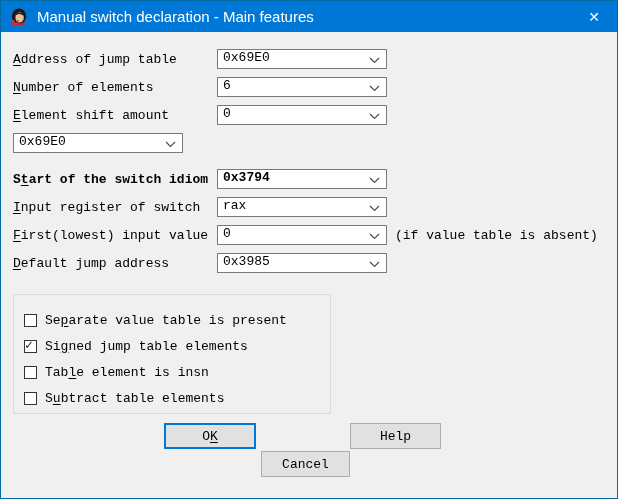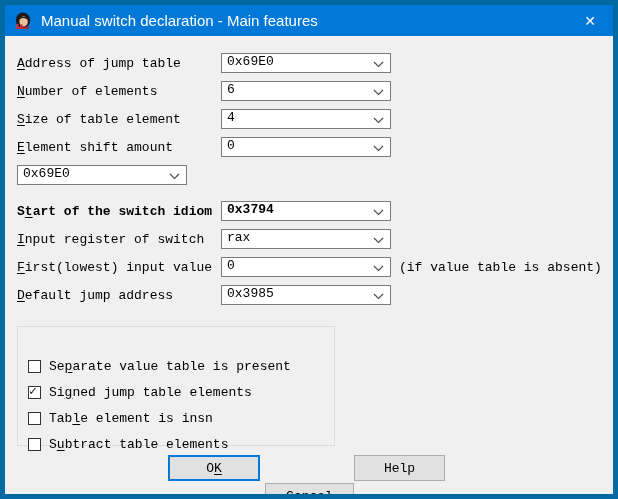--- a/index.html
+++ b/index.html
@@ -1,21 +1,21 @@
 <!DOCTYPE html>
 <html><head>
 <meta charset="utf-8">
 <style>
   html,body { margin:0; padding:0; background:#cccccc; }
   * { box-sizing:border-box; }
 
   .window {
     width:618px; height:499px;
     background:#f0f0f0;
-    border:5px solid #0369a1;
+    border:1px solid #0369a1;
     position:relative;
     overflow:hidden;
     font-family:"Liberation Mono", monospace;
     font-size:13px;
     color:#000;
   }
 
   
   .titlebar {
     height:31px;
@@ -61,21 +61,21 @@
     cursor:default;
   }
   .combo .chev { position:absolute; right:6px; top:7px; line-height:0; }
   .note { margin-left:8px; white-space:nowrap; }
 
   
   .groupbox {
     margin-top:21px;
     width:318px; height:120px;
     border:1px solid #dcdcdc;
-    padding:26px 0 0 10px;
+    padding:12px 0 0 10px;
   }
   .cbrow { display:flex; align-items:center; height:26px; }
   .checkbox {
     width:13px; height:13px; flex:none;
     border:1px solid #333333;
     background:#ffffff;
     margin-right:8px;
     position:relative;
   }
   .checkbox .mark {
@@ -138,29 +138,20 @@
     <div class="row">
       <span class="lbl"><span></span><span class="mn">N</span><span>umber of elements</span></span>
       <div class="combo">
         <span class="val">6</span>
         <span class="chev"><svg width="11" height="7">
               <polyline points="1,1 5.5,5.5 10,1" fill="none" stroke="#4d4d4d" stroke-width="1.2"></polyline>
             </svg></span>
       </div>
     </div>
 
-    <div class="row">
-      <span class="lbl"><span></span><span class="mn">S</span><span>ize of table element</span></span>
-      <div class="combo">
-        <span class="val">4</span>
-        <span class="chev"><svg width="11" height="7">
-              <polyline points="1,1 5.5,5.5 10,1" fill="none" stroke="#4d4d4d" stroke-width="1.2"></polyline>
-            </svg></span>
-      </div>
-    </div>
 
     <div class="row">
       <span class="lbl"><span></span><span class="mn">E</span><span>lement shift amount</span></span>
       <div class="combo">
         <span class="val">0</span>
         <span class="chev"><svg width="11" height="7">
               <polyline points="1,1 5.5,5.5 10,1" fill="none" stroke="#4d4d4d" stroke-width="1.2"></polyline>
             </svg></span>
       </div>
     </div>

